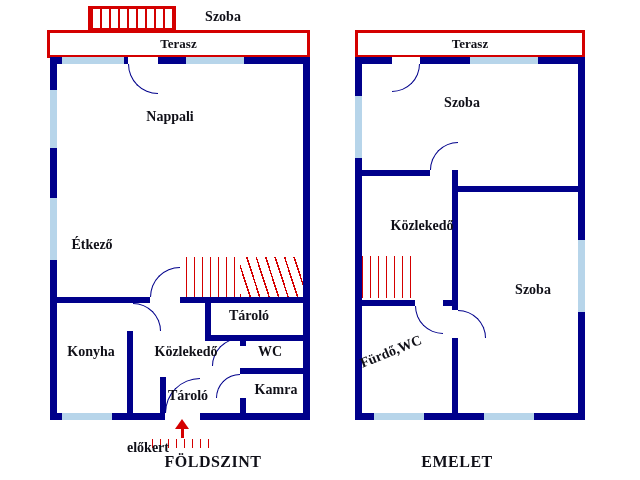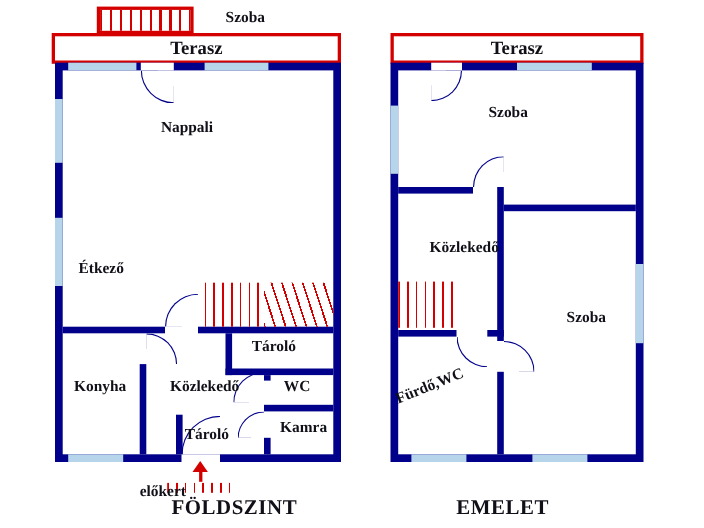--- a/index.html
+++ b/index.html
@@ -21,22 +21,22 @@
   .arc   { position:absolute; box-sizing:border-box; }
   .arc-tl { border-top:1.6px solid #00008b; border-left:1.6px solid #00008b; border-top-left-radius:100% 100%; }
   .arc-tr { border-top:1.6px solid #00008b; border-right:1.6px solid #00008b; border-top-right-radius:100% 100%; }
   .arc-bl { border-bottom:1.6px solid #00008b; border-left:1.6px solid #00008b; border-bottom-left-radius:100% 100%; }
   .arc-br { border-bottom:1.6px solid #00008b; border-right:1.6px solid #00008b; border-bottom-right-radius:100% 100%; }
   .lbl {
     position:absolute; transform:translate(-50%,-50%);
     font-weight:bold; font-size:14px; color:#101018; white-space:nowrap;
   }
   .lbl-rot { transform:translate(-50%,-50%) rotate(-22deg); }
-  .title { font-size:19px; letter-spacing:0.5px; }
-  .band-lbl { font-weight:bold; font-size:17px; color:#101018; white-space:nowrap; }
+  .title { font-size:16px; letter-spacing:0.5px; }
+  .band-lbl { font-weight:bold; font-size:13px; color:#101018; white-space:nowrap; }
   .arrow-head {
     position:absolute; width:0; height:0;
     border-left:7px solid transparent; border-right:7px solid transparent;
     border-bottom:10px solid #d40000;
   }
   .arrow-shaft { position:absolute; background:#d40000; }
 </style>
 </head>
 <body>
 

